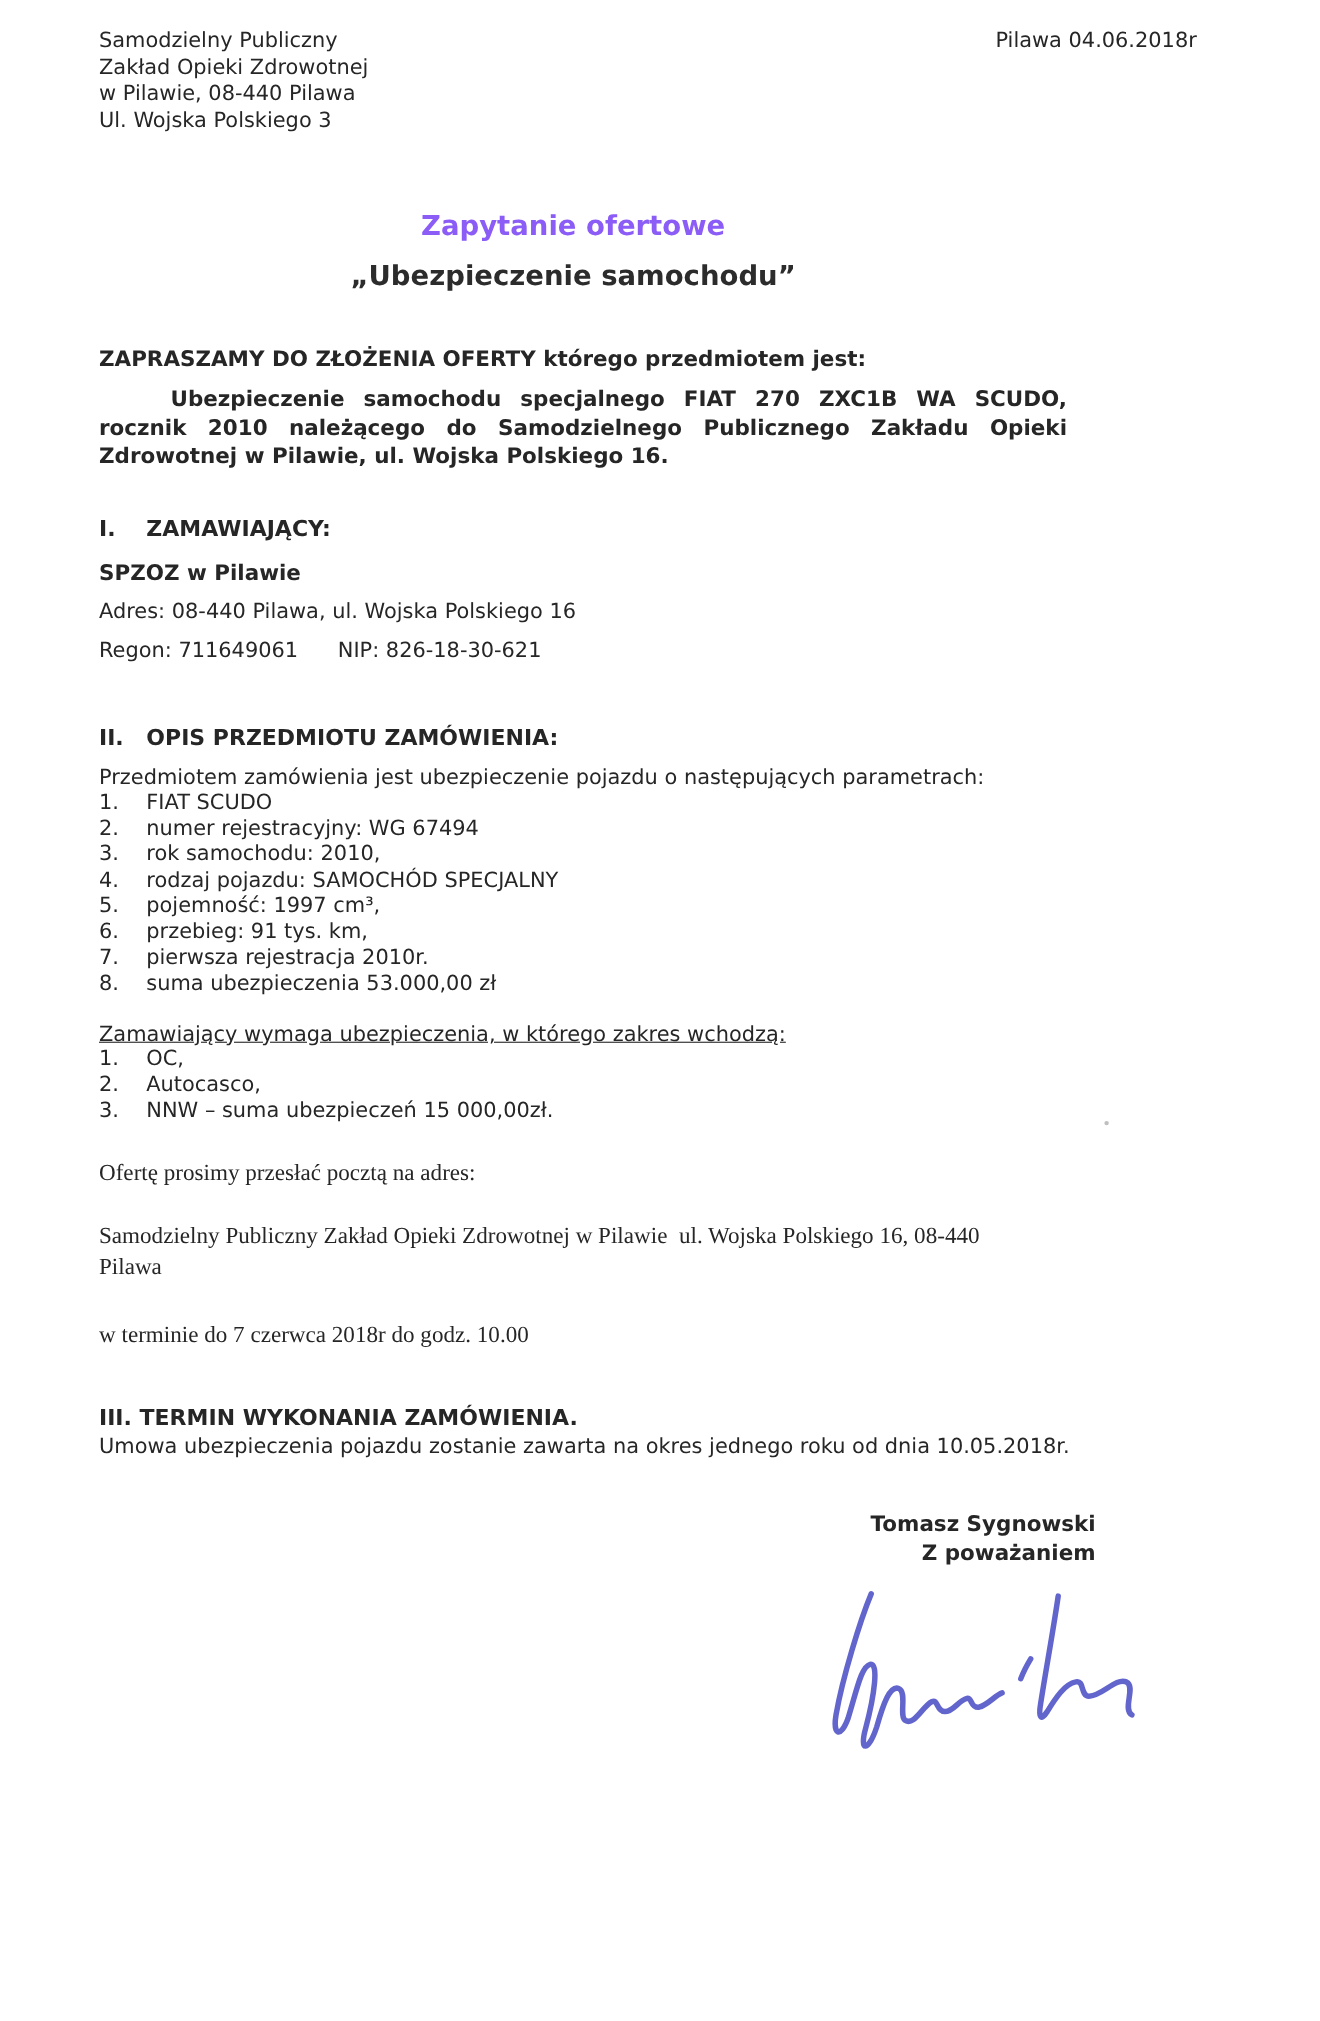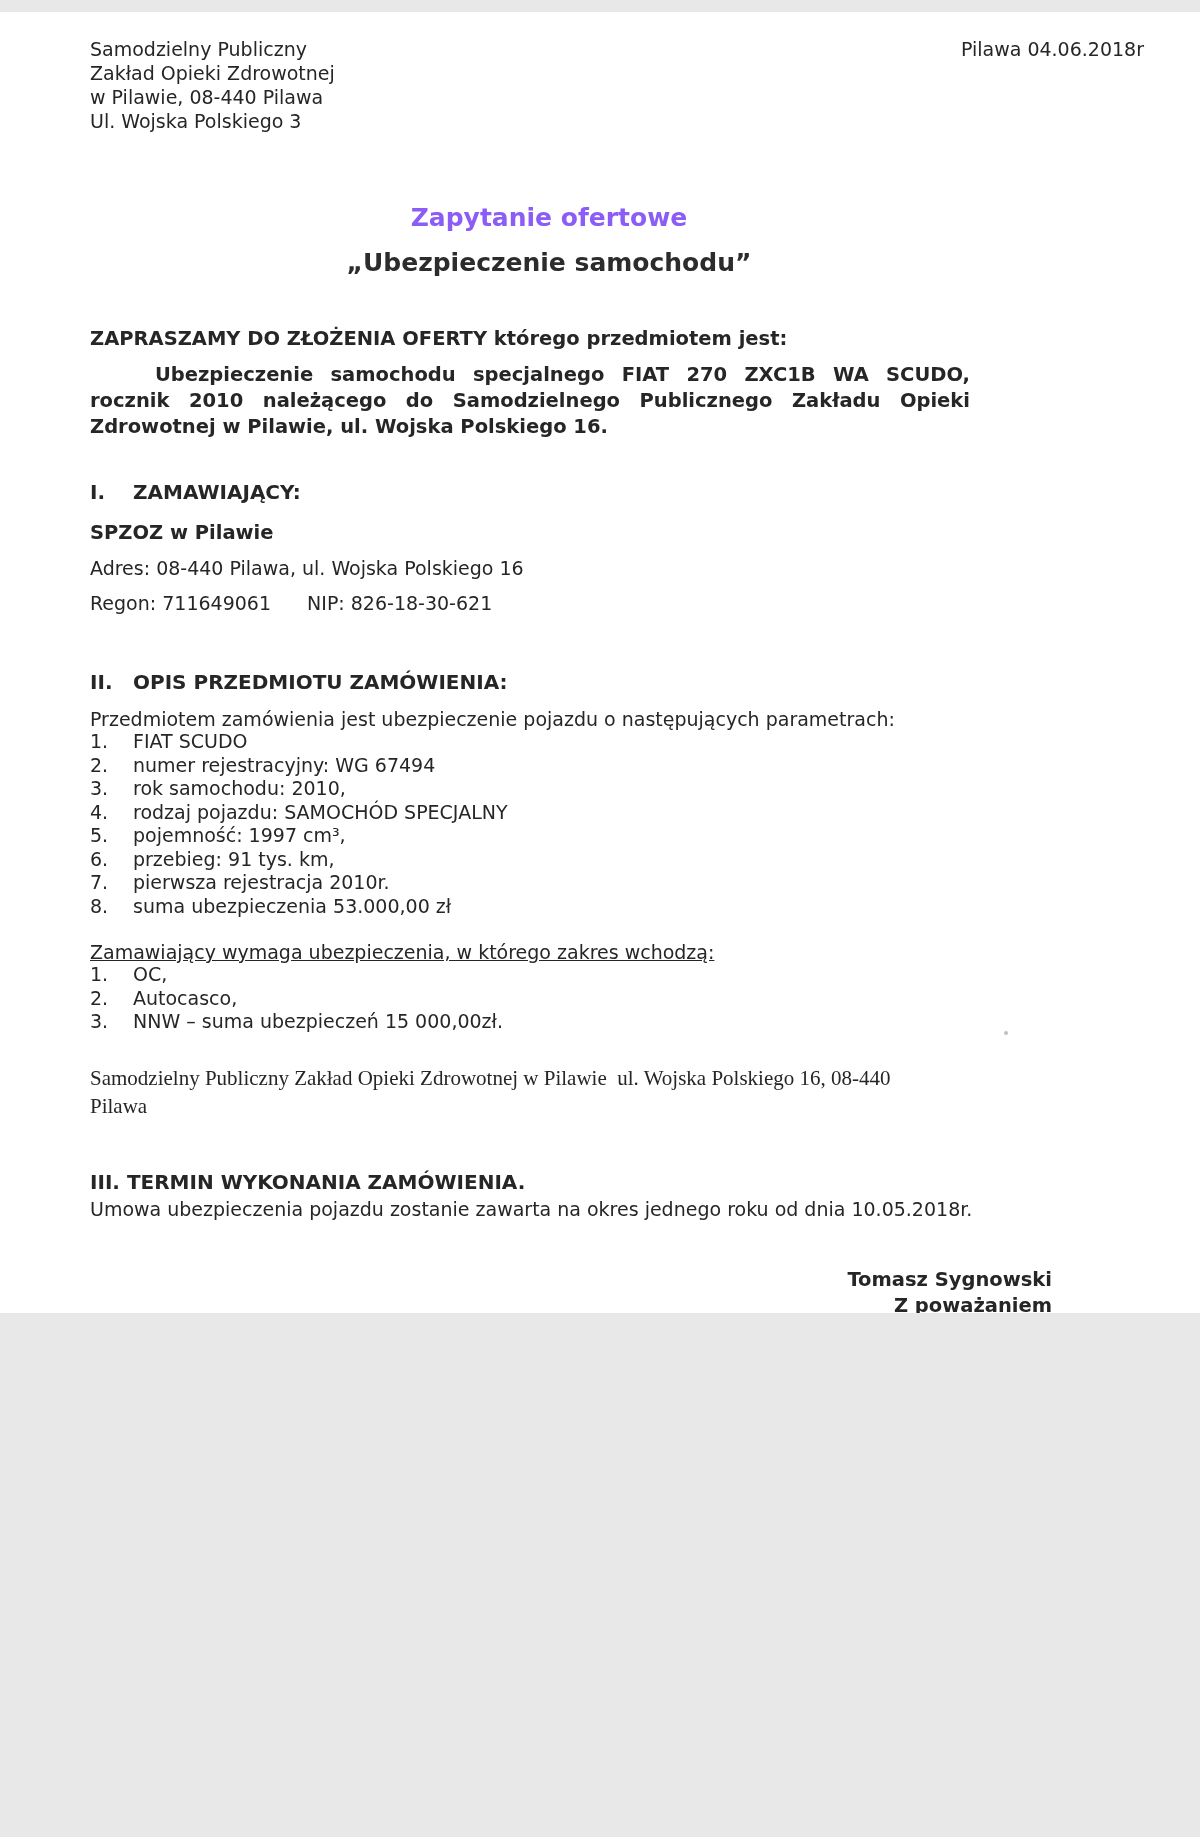--- a/index.html
+++ b/index.html
@@ -1,20 +1,20 @@
 <!DOCTYPE html>
 <html><head>
 <meta charset="utf-8">
 <style>
   html,body{margin:0;padding:0;background:#e8e8e8;}
   .page{
-    width:1200px;height:1301px;background:#ffffff;position:relative;
-    box-sizing:border-box;padding:25px 56px 0 90px;
+    width:1200px;height:1837px;background:#ffffff;position:relative;
+    box-sizing:border-box;padding:25px 112px 0 90px;
     font-family:"DejaVu Sans","Liberation Sans",sans-serif;color:#262626;
-    margin:12px auto;overflow:hidden;
+    margin:0 auto;overflow:hidden;
   }
   .header{display:flex;justify-content:space-between;align-items:flex-start;}
   .sender div{font-size:19px;line-height:24px;}
   .date{font-size:19px;line-height:24px;}
 
   .title-block{text-align:center;margin:70px 136px 0 0;}
   .title{font-size:25px;font-weight:bold;color:#8b5cf6;}
   .subtitle{font-size:25px;font-weight:bold;margin-top:16px;color:#2c2c2c;}
 
   .invite{margin-top:50px;font-size:19.5px;font-weight:bold;}
@@ -134,21 +134,23 @@
     <div class="olrow">
       <span class="olnum">2.</span>
       <span>Autocasco,</span>
     </div>
     <div class="olrow">
       <span class="olnum">3.</span>
       <span>NNW – suma ubezpieczeń 15&nbsp;000,00zł.</span>
     </div>
   </div>
 
+  <div class="serif post-intro">Ofertę prosimy przesłać pocztą na adres:</div>
   <div class="serif post-addr">Samodzielny Publiczny Zakład Opieki Zdrowotnej w Pilawie &nbsp;ul. Wojska Polskiego 16, 08-440 Pilawa</div>
+  <div class="serif deadline">w terminie do 7 czerwca 2018r do godz. 10.00</div>
 
   <div class="sec3-head">III. TERMIN WYKONANIA ZAMÓWIENIA.</div>
   <div class="sec3-body">Umowa ubezpieczenia pojazdu zostanie zawarta na okres jednego roku od dnia 10.05.2018r.</div>
 
   <div class="sig-block">
     <div>Tomasz Sygnowski</div>
     <div>Z poważaniem</div>
   </div>
 
   <div class="sig-wrap">

